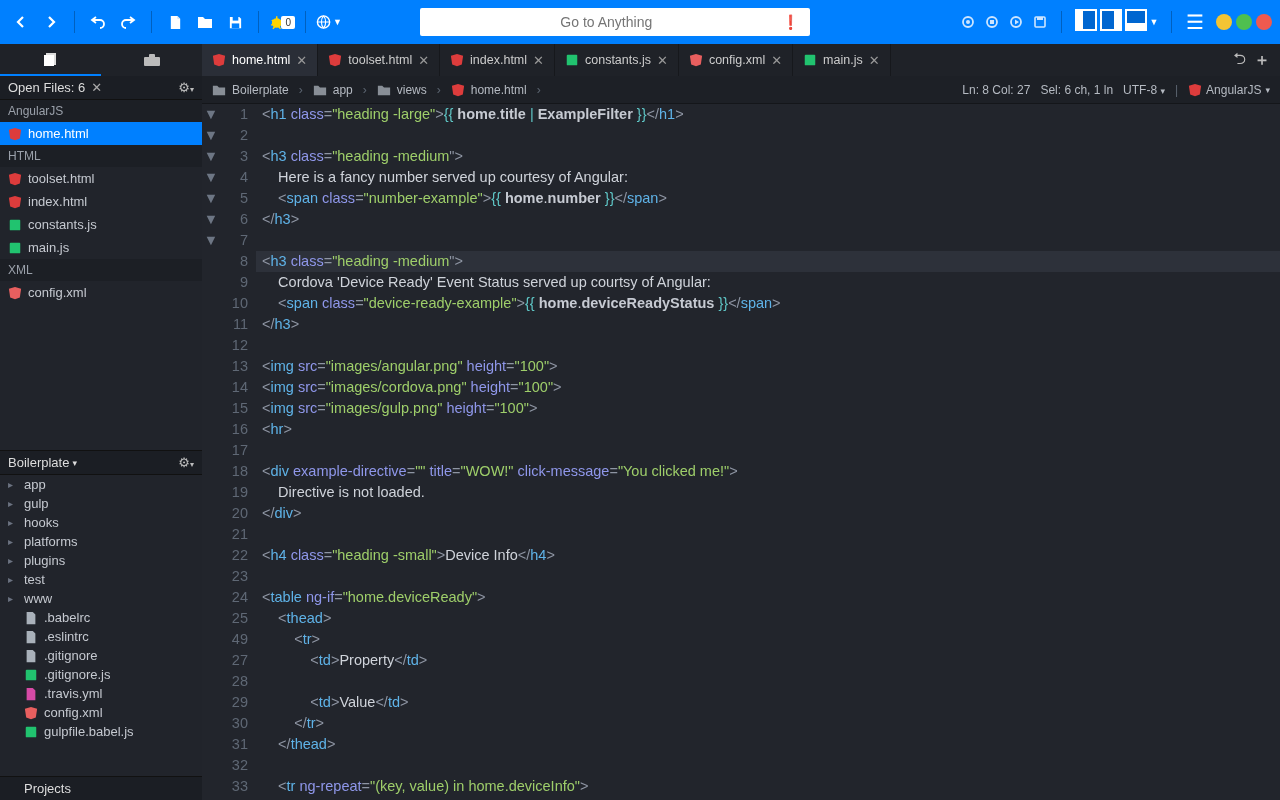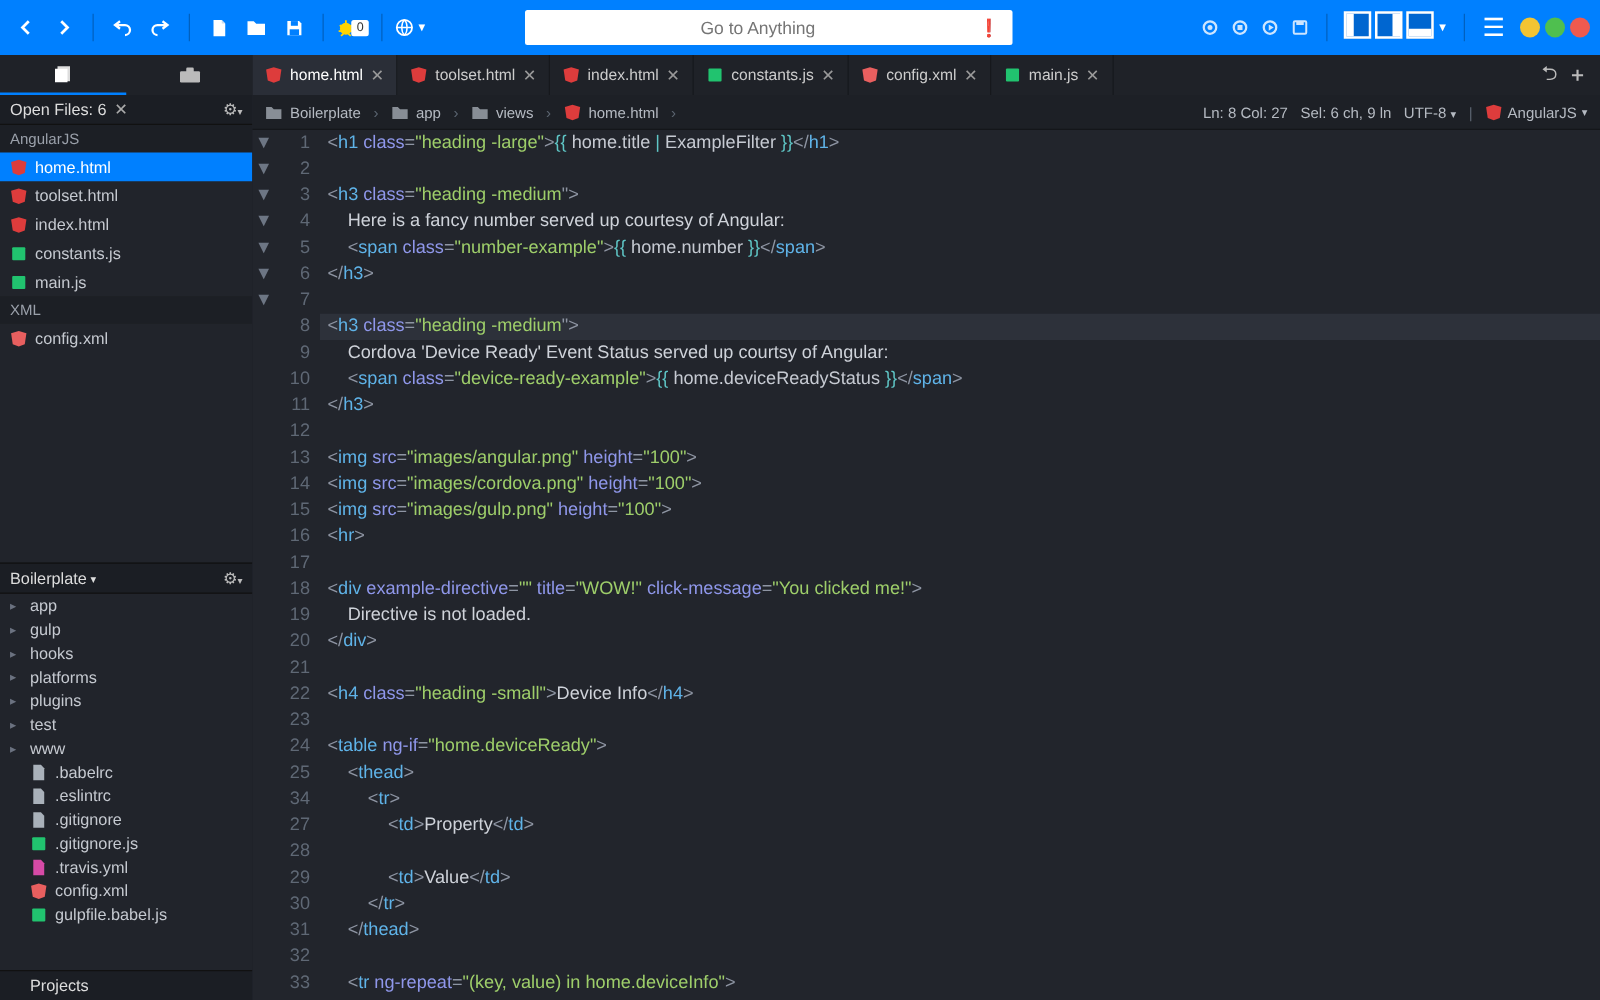--- a/index.html
+++ b/index.html
@@ -54,21 +54,21 @@
 .crumb-bar { height:28px; display:flex; align-items:center; padding:0 10px; font-size:12px; color:#b5bac2; background:#1d2026; border-bottom:1px solid #14161a;}
 .crumb { display:flex; align-items:center; gap:6px; }
 .crumb .sep { color:#5b6470; margin:0 4px; }
 .crumb-right { margin-left:auto; display:flex; align-items:center; gap:10px; }
 .code-area { flex:1; display:flex; overflow:hidden; font-family:Consolas,Menlo,monospace; font-size:14.5px; line-height:21px;}
 .gutter-fold { width:18px; background:#22252c; text-align:center; color:#6d7684;}
 .gutter-num { width:36px; background:#22252c; text-align:right; padding-right:8px; color:#5f6875;}
 .code { flex:1; background:#22252c; color:#b7bdc9; padding-left:6px; overflow:hidden; white-space:pre;}
 .code .row { height:21px; }
 .hl { background:#2d313a; display:block; margin-left:-6px; padding-left:6px; margin-right:-400px;}
-.t-pun{color:#8e95a3;} .t-tag{color:#5fb3e8;} .t-attr{color:#8f97ea;} .t-str{color:#9ece6a;} .t-txt{color:#cfd3da;} .t-op{color:#5fc6c6;} .t-var{color:#c6cad2;} .t-dot{color:#d0d4dc;}
+.t-pun{color:#8e95a3;} .t-tag{color:#5fb3e8;} .t-attr{color:#8f97ea;} .t-str{color:#9ece6a;} .t-txt{color:#cfd3da;} .t-op{color:#5fc6c6;} .t-var{color:#c6cad2;font-weight:bold;} .t-dot{color:#d0d4dc;}
 .ico { width:14px; height:14px; flex:0 0 14px;}
 .file-icon-ang { fill:#dd3c3c;}
 .file-icon-js { fill:#21c36f;}
 .file-icon-xml { fill:#e85f5f;}
 .file-icon-doc { fill:#a9b1ba;}
 .file-icon-yml { fill:#d64aa6;}
 .folder-ico { fill:#888e96;}
 svg { display:block;}
 </style>
 </head>
@@ -269,20 +269,21 @@
       <span class="gear">⚙<span style="font-size:8px">▾</span></span>
     </div>
     <div class="files-pane" id="openfiles">
         <div class="lang-hdr">AngularJS</div>
         <div class="file-row active">
           <svg class="ico file-icon-ang" viewBox="0 0 16 16">
             <path d="M8 1 L15 3 L13.5 13 L8 15 L2.5 13 L1 3 Z"></path>
           </svg>
           <span>home.html</span>
         </div>
+        <div class="lang-hdr">HTML</div>
         <div class="file-row">
           <svg class="ico file-icon-ang" viewBox="0 0 16 16">
             <path d="M8 1 L15 3 L13.5 13 L8 15 L2.5 13 L1 3 Z"></path>
           </svg>
           <span>toolset.html</span>
         </div>
         <div class="file-row">
           <svg class="ico file-icon-ang" viewBox="0 0 16 16">
             <path d="M8 1 L15 3 L13.5 13 L8 15 L2.5 13 L1 3 Z"></path>
           </svg>
@@ -418,21 +419,21 @@
         <span>views</span>
           <span class="sep">›</span>
         <svg class="ico file-icon-ang" viewBox="0 0 16 16">
             <path d="M8 1 L15 3 L13.5 13 L8 15 L2.5 13 L1 3 Z"></path>
           </svg>
         <span>home.html</span>
           <span class="sep">›</span>
       </div>
       <div class="crumb-right">
         <span>Ln: 8 Col: 27</span>
-        <span>Sel: 6 ch, 9 ln</span>
+        <span>Sel: 6 ch, 1 ln</span>
         <span><span>UTF-8</span> <span style="font-size:9px">▾</span></span>
         <span style="color:#5b6470">|</span>
         <span style="display:flex;align-items:center;gap:4px">
           <svg class="ico file-icon-ang" viewBox="0 0 16 16">
               <path d="M8 1 L15 3 L13.5 13 L8 15 L2.5 13 L1 3 Z"></path>
             </svg>
           <span>AngularJS</span>
             <span style="font-size:9px">▾</span>
         </span>
       </div>
@@ -492,21 +493,21 @@
           <div class="row">16</div>
           <div class="row">17</div>
           <div class="row">18</div>
           <div class="row">19</div>
           <div class="row">20</div>
           <div class="row">21</div>
           <div class="row">22</div>
           <div class="row">23</div>
           <div class="row">24</div>
           <div class="row">25</div>
-          <div class="row">34</div>
+          <div class="row">49</div>
           <div class="row">27</div>
           <div class="row">28</div>
           <div class="row">29</div>
           <div class="row">30</div>
           <div class="row">31</div>
           <div class="row">32</div>
           <div class="row">33</div>
         </div>
       <div class="code" id="code"><div class="row"><span class="t-pun">&lt;</span><span class="t-tag">h1</span><span class="t-pun"> </span><span class="t-attr">class</span><span class="t-pun">=</span><span class="t-str">"heading -large"</span><span class="t-pun">&gt;</span><span class="t-op">{{</span><span class="t-pun"> </span><span class="t-var">home</span><span class="t-dot">.</span><span class="t-var">title</span><span class="t-pun"> </span><span class="t-op">|</span><span class="t-pun"> </span><span class="t-var">ExampleFilter</span><span class="t-pun"> </span><span class="t-op">}}</span><span class="t-pun">&lt;/</span><span class="t-tag">h1</span><span class="t-pun">&gt;</span></div><div class="row"></div><div class="row"><span class="t-pun">&lt;</span><span class="t-tag">h3</span><span class="t-pun"> </span><span class="t-attr">class</span><span class="t-pun">=</span><span class="t-str">"heading -medium</span><span class="t-pun">"</span><span class="t-pun">&gt;</span></div><div class="row"><span class="t-txt">    Here is a fancy number served up courtesy of Angular:</span></div><div class="row"><span class="t-pun">    &lt;</span><span class="t-tag">span</span><span class="t-pun"> </span><span class="t-attr">class</span><span class="t-pun">=</span><span class="t-str">"number-example"</span><span class="t-pun">&gt;</span><span class="t-op">{{</span><span class="t-pun"> </span><span class="t-var">home</span><span class="t-dot">.</span><span class="t-var">number</span><span class="t-pun"> </span><span class="t-op">}}</span><span class="t-pun">&lt;/</span><span class="t-tag">span</span><span class="t-pun">&gt;</span></div><div class="row"><span class="t-pun">&lt;/</span><span class="t-tag">h3</span><span class="t-pun">&gt;</span></div><div class="row"></div><div class="row hl"><span class="t-pun">&lt;</span><span class="t-tag">h3</span><span class="t-pun"> </span><span class="t-attr">class</span><span class="t-pun">=</span><span class="t-str">"heading -medium</span><span class="t-pun">"</span><span class="t-pun">&gt;</span></div><div class="row"><span class="t-txt">    Cordova 'Device Ready' Event Status served up courtsy of Angular:</span></div><div class="row"><span class="t-pun">    &lt;</span><span class="t-tag">span</span><span class="t-pun"> </span><span class="t-attr">class</span><span class="t-pun">=</span><span class="t-str">"device-ready-example"</span><span class="t-pun">&gt;</span><span class="t-op">{{</span><span class="t-pun"> </span><span class="t-var">home</span><span class="t-dot">.</span><span class="t-var">deviceReadyStatus</span><span class="t-pun"> </span><span class="t-op">}}</span><span class="t-pun">&lt;/</span><span class="t-tag">span</span><span class="t-pun">&gt;</span></div><div class="row"><span class="t-pun">&lt;/</span><span class="t-tag">h3</span><span class="t-pun">&gt;</span></div><div class="row"></div><div class="row"><span class="t-pun">&lt;</span><span class="t-tag">img</span><span class="t-pun"> </span><span class="t-attr">src</span><span class="t-pun">=</span><span class="t-str">"images/angular.png"</span><span class="t-pun"> </span><span class="t-attr">height</span><span class="t-pun">=</span><span class="t-str">"100"</span><span class="t-pun">&gt;</span></div><div class="row"><span class="t-pun">&lt;</span><span class="t-tag">img</span><span class="t-pun"> </span><span class="t-attr">src</span><span class="t-pun">=</span><span class="t-str">"images/cordova.png"</span><span class="t-pun"> </span><span class="t-attr">height</span><span class="t-pun">=</span><span class="t-str">"100"</span><span class="t-pun">&gt;</span></div><div class="row"><span class="t-pun">&lt;</span><span class="t-tag">img</span><span class="t-pun"> </span><span class="t-attr">src</span><span class="t-pun">=</span><span class="t-str">"images/gulp.png"</span><span class="t-pun"> </span><span class="t-attr">height</span><span class="t-pun">=</span><span class="t-str">"100"</span><span class="t-pun">&gt;</span></div><div class="row"><span class="t-pun">&lt;</span><span class="t-tag">hr</span><span class="t-pun">&gt;</span></div><div class="row"></div><div class="row"><span class="t-pun">&lt;</span><span class="t-tag">div</span><span class="t-pun"> </span><span class="t-attr">example-directive</span><span class="t-pun">=</span><span class="t-str">""</span><span class="t-pun"> </span><span class="t-attr">title</span><span class="t-pun">=</span><span class="t-str">"WOW!"</span><span class="t-pun"> </span><span class="t-attr">click-message</span><span class="t-pun">=</span><span class="t-str">"You clicked me!"</span><span class="t-pun">&gt;</span></div><div class="row"><span class="t-txt">    Directive is not loaded.</span></div><div class="row"><span class="t-pun">&lt;/</span><span class="t-tag">div</span><span class="t-pun">&gt;</span></div><div class="row"></div><div class="row"><span class="t-pun">&lt;</span><span class="t-tag">h4</span><span class="t-pun"> </span><span class="t-attr">class</span><span class="t-pun">=</span><span class="t-str">"heading -small"</span><span class="t-pun">&gt;</span><span class="t-txt">Device Info</span><span class="t-pun">&lt;/</span><span class="t-tag">h4</span><span class="t-pun">&gt;</span></div><div class="row"></div><div class="row"><span class="t-pun">&lt;</span><span class="t-tag">table</span><span class="t-pun"> </span><span class="t-attr">ng-if</span><span class="t-pun">=</span><span class="t-str">"home.deviceReady"</span><span class="t-pun">&gt;</span></div><div class="row"><span class="t-pun">    &lt;</span><span class="t-tag">thead</span><span class="t-pun">&gt;</span></div><div class="row"><span class="t-pun">        &lt;</span><span class="t-tag">tr</span><span class="t-pun">&gt;</span></div><div class="row"><span class="t-pun">            &lt;</span><span class="t-tag">td</span><span class="t-pun">&gt;</span><span class="t-txt">Property</span><span class="t-pun">&lt;/</span><span class="t-tag">td</span><span class="t-pun">&gt;</span></div><div class="row"></div><div class="row"><span class="t-pun">            &lt;</span><span class="t-tag">td</span><span class="t-pun">&gt;</span><span class="t-txt">Value</span><span class="t-pun">&lt;/</span><span class="t-tag">td</span><span class="t-pun">&gt;</span></div><div class="row"><span class="t-pun">        &lt;/</span><span class="t-tag">tr</span><span class="t-pun">&gt;</span></div><div class="row"><span class="t-pun">    &lt;/</span><span class="t-tag">thead</span><span class="t-pun">&gt;</span></div><div class="row"></div><div class="row"><span class="t-pun">    &lt;</span><span class="t-tag">tr</span><span class="t-pun"> </span><span class="t-attr">ng-repeat</span><span class="t-pun">=</span><span class="t-str">"(key, value) in home.deviceInfo"</span><span class="t-pun">&gt;</span></div></div>
     </div>

